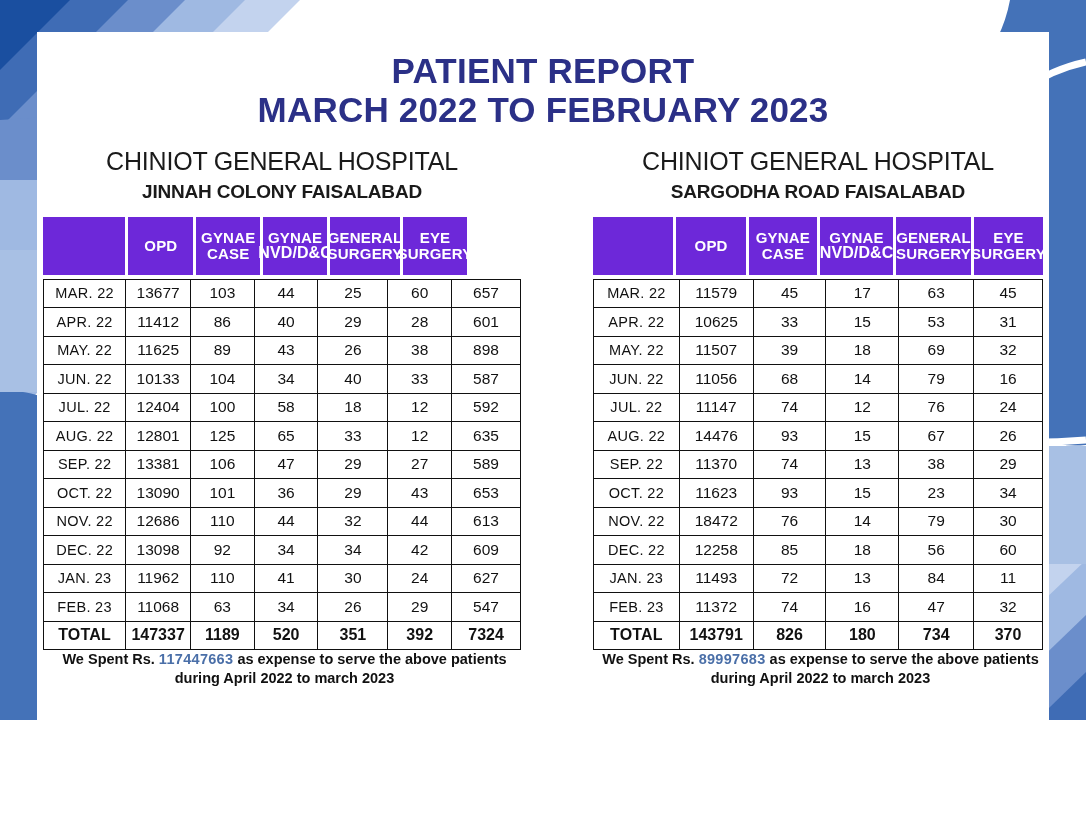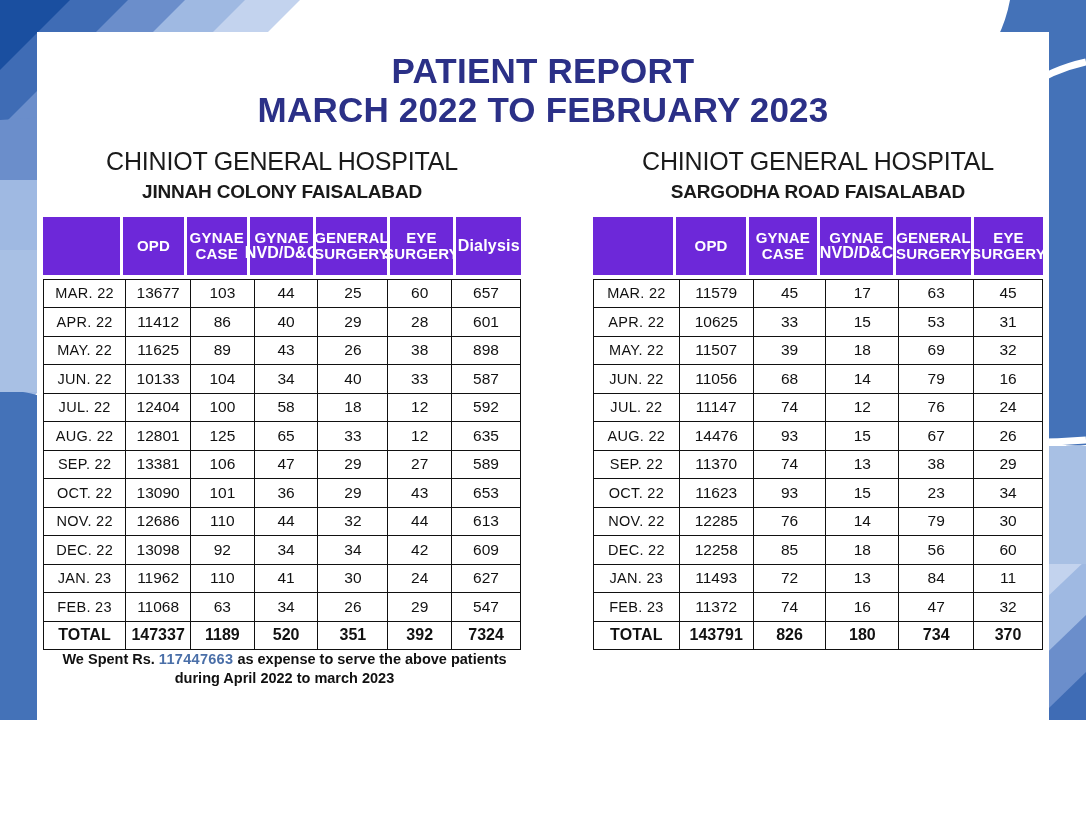--- a/index.html
+++ b/index.html
@@ -219,23 +219,20 @@
               <div class="hdr-l2 small">NVD/D&amp;C</div>
             </div>
             <div class="hdr-cell" style="width: 14.6552%;">
               <div class="hdr-l1">GENERAL</div>
               <div class="hdr-l2">SURGERY</div>
             </div>
             <div class="hdr-cell" style="width: 13.3621%;">
               <div class="hdr-l1">EYE</div>
               <div class="hdr-l2">SURGERY</div>
             </div>
-            <div class="hdr-cell mixed" style="width: 14.4397%;">
-              <div class="hdr-l1">Dialysis</div>
-            </div>
           </div>
         <table class="data">
           <colgroup>
               <col style="width: 17.2414%;">
               <col style="width: 13.5776%;">
               <col style="width: 13.3621%;">
               <col style="width: 13.3621%;">
               <col style="width: 14.6552%;">
               <col style="width: 13.3621%;">
               <col style="width: 14.4397%;">
@@ -461,21 +458,21 @@
               <tr>
                 <td class="month">OCT. 22</td>
                 <td>11623</td>
                 <td>93</td>
                 <td>15</td>
                 <td>23</td>
                 <td>34</td>
               </tr>
               <tr>
                 <td class="month">NOV. 22</td>
-                <td>12285</td>
+                <td>18472</td>
                 <td>76</td>
                 <td>14</td>
                 <td>79</td>
                 <td>30</td>
               </tr>
               <tr>
                 <td class="month">DEC. 22</td>
                 <td>12258</td>
                 <td>85</td>
                 <td>18</td>
@@ -501,17 +498,22 @@
               <tr class="total">
                 <td class="month">TOTAL</td>
                 <td>143791</td>
                 <td>826</td>
                 <td>180</td>
                 <td>734</td>
                 <td>370</td>
               </tr>
             </tbody>
         </table>
+        <div class="spend">
+          <span>We Spent Rs.</span>
+          <span class="amount">89997683</span>
+          <span>as expense to serve the above patients during April 2022 to march 2023</span>
+        </div>
       </div>
 
     </div>
   </div>
 </div>
 
 </body></html>

